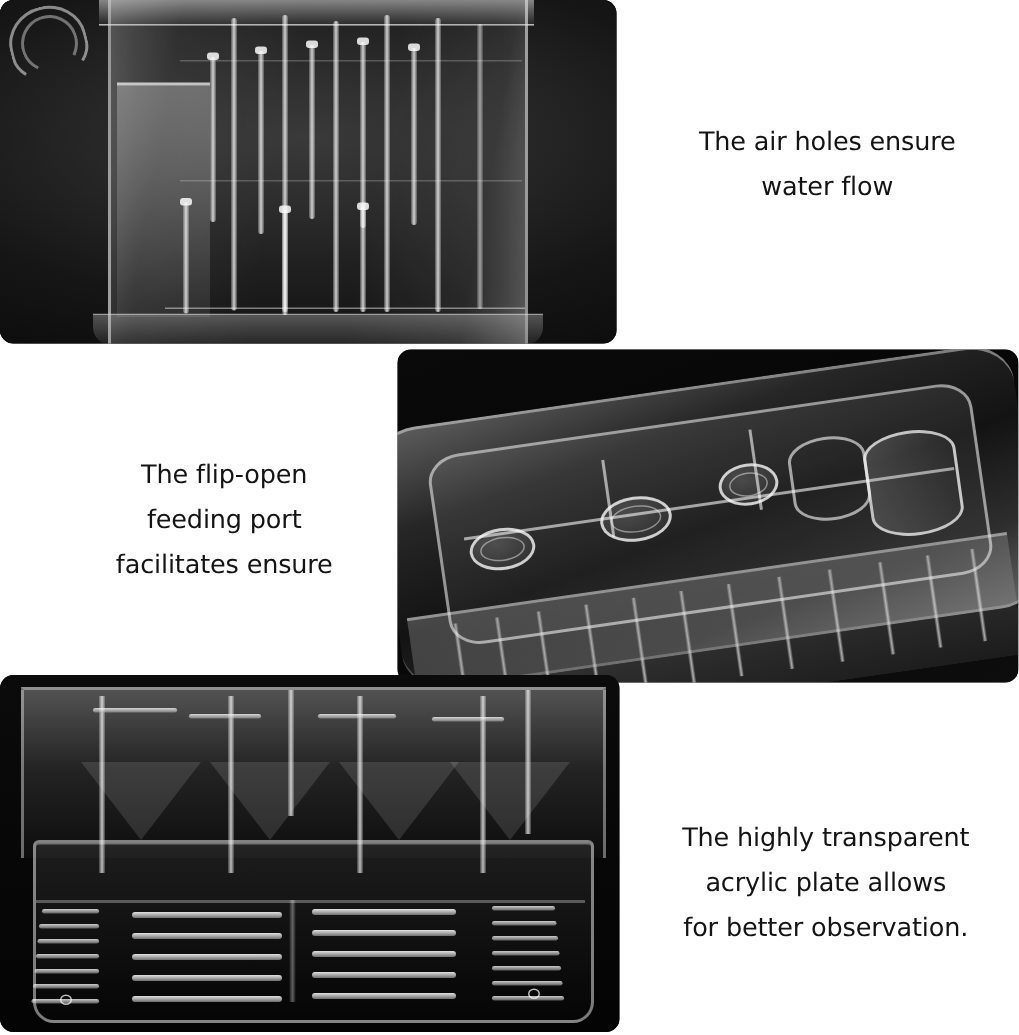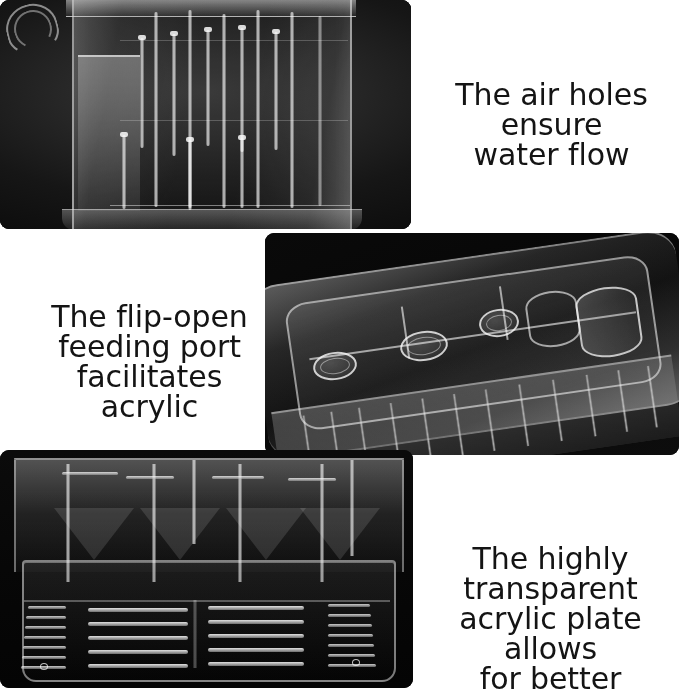--- a/index.html
+++ b/index.html
@@ -20,21 +20,21 @@
     position: absolute;
     background: #060606;
     border-radius: 9px;
     overflow: hidden;
   }
 
   .caption {
     position: absolute;
     color: #141414;
     font-family: "DejaVu Sans", "Liberation Sans", sans-serif;
-    font-size: 30px;
+    font-size: 17px;
     line-height: 30px;
     font-weight: 400;
     text-align: center;
     letter-spacing: -0.1px;
     white-space: pre-line;
   }
 
   
   #panel-air-holes { left: 0px; top: 0px; width: 411px; height: 229px; }
 
@@ -303,21 +303,21 @@
     <div class="port" style="left:48px;top:119px;width:40px;height:24px;transform:rotate(-8deg);"></div>
     <div class="port" style="left:135px;top:98px;width:44px;height:26px;transform:rotate(-8deg);"></div>
     <div class="port" style="left:214px;top:76px;width:36px;height:24px;transform:rotate(-8deg);"></div>
     <div class="p2-tube2"></div>
     <div class="p2-tube"></div>
   </div>
 </div>
 
 <div class="caption" id="caption-feeding-port">The flip-open
 feeding port
-facilitates acrylic</div>
+facilitates ensure</div>
 
 <div class="panel" id="panel-transparency">
   <div class="p3-stage">
 
     <div class="p3-divider"></div>
 
     <div class="vee" style="left:54px;top:58px;"></div>
     <div class="vee" style="left:140px;top:58px;"></div>
     <div class="vee" style="left:226px;top:58px;"></div>
     <div class="vee" style="left:300px;top:58px;"></div>

